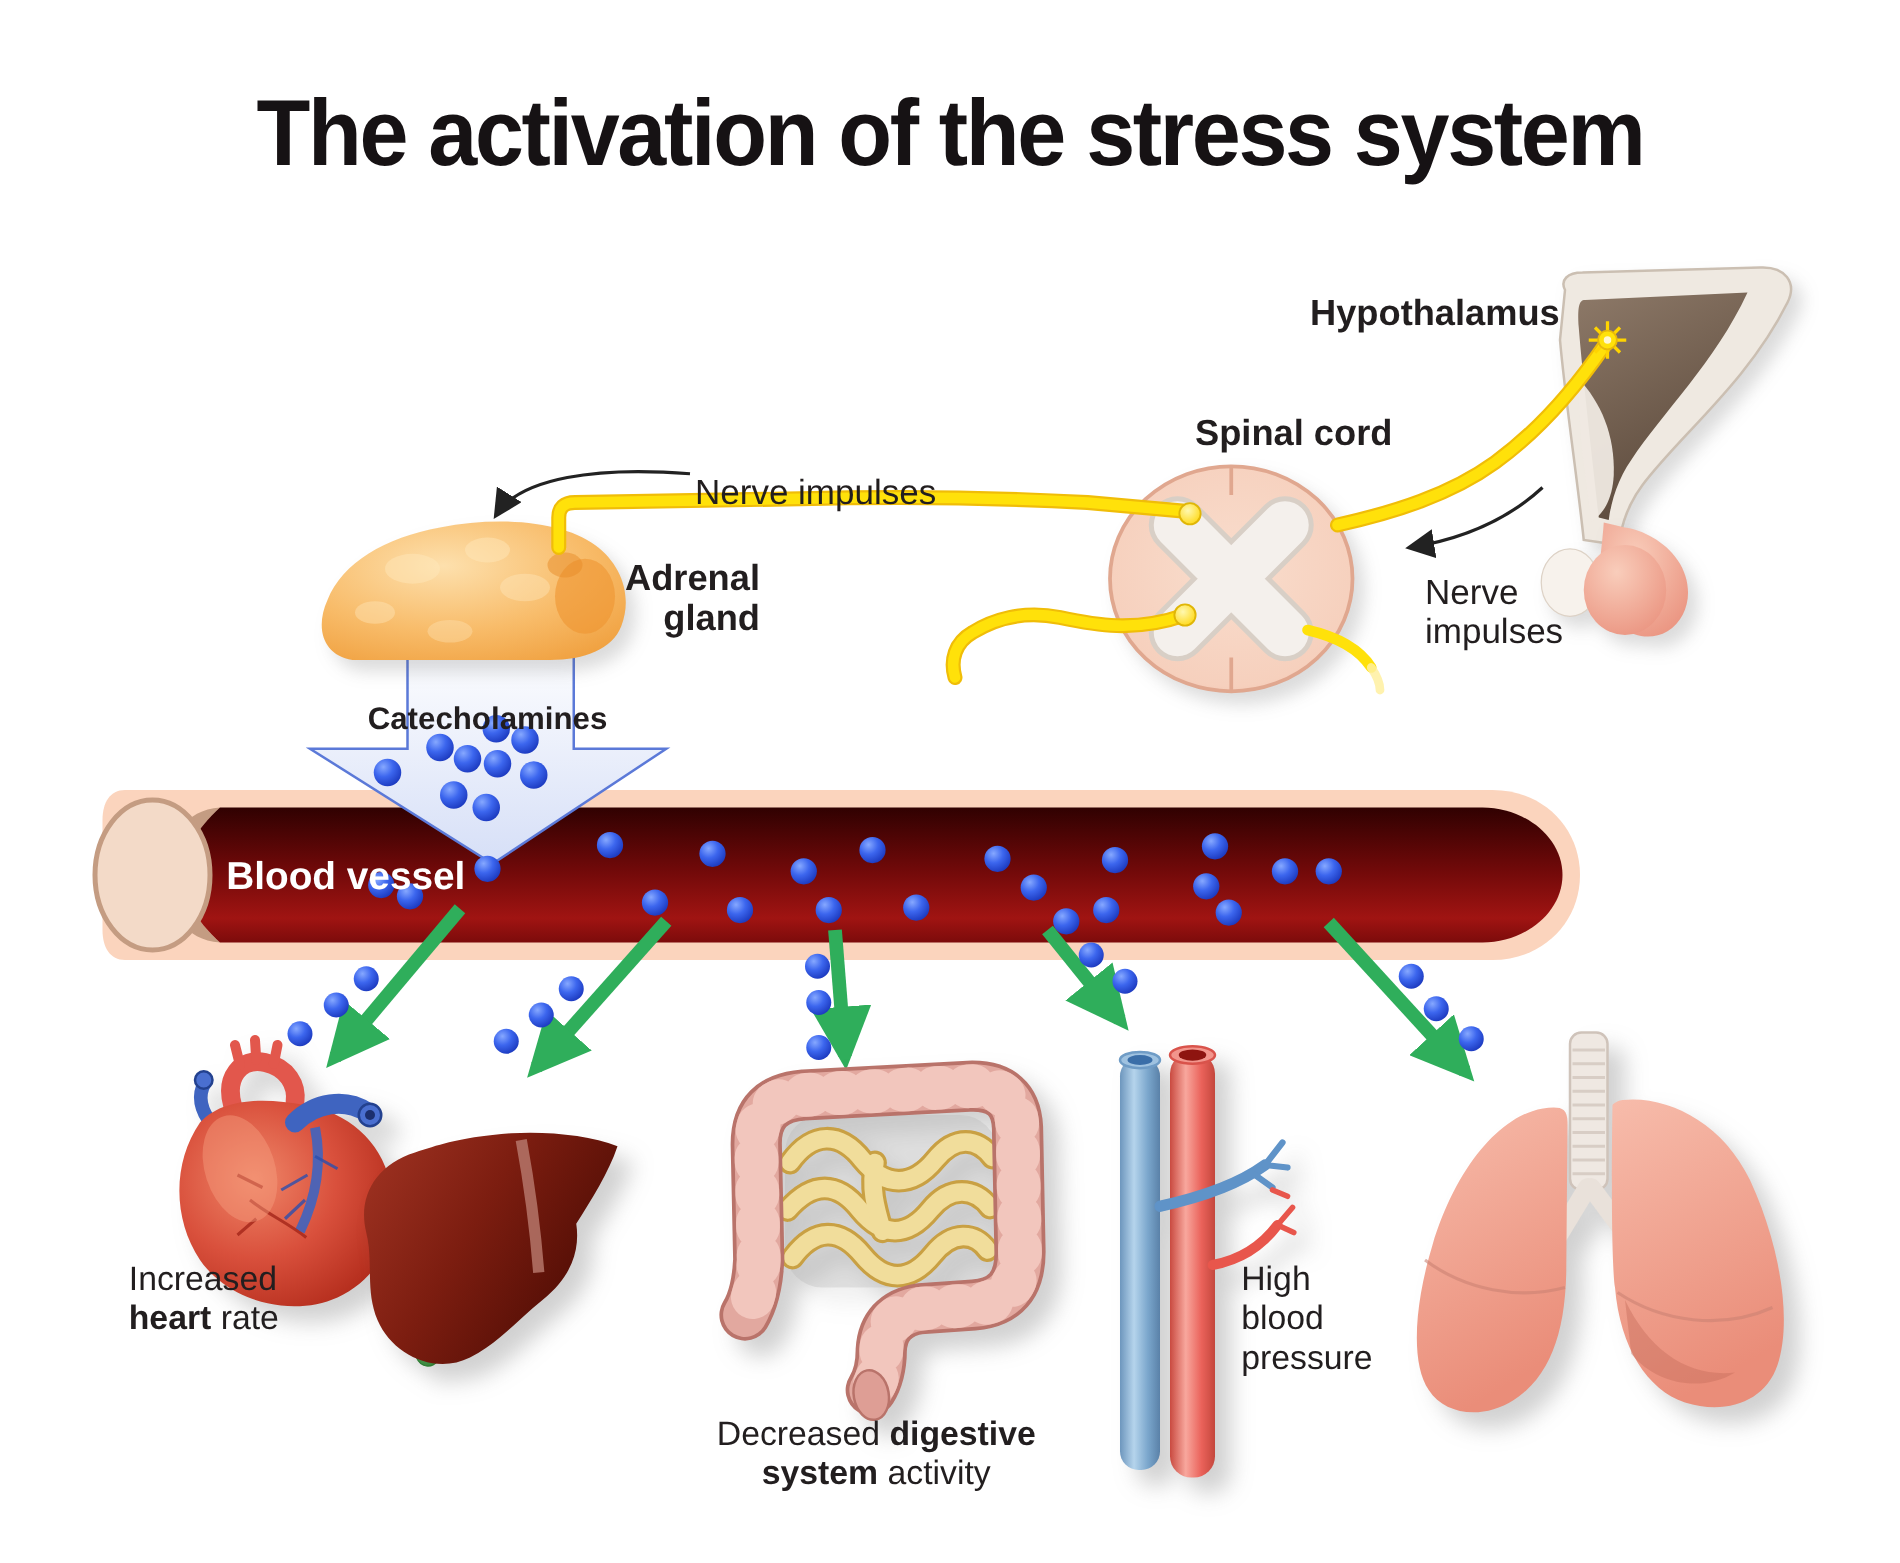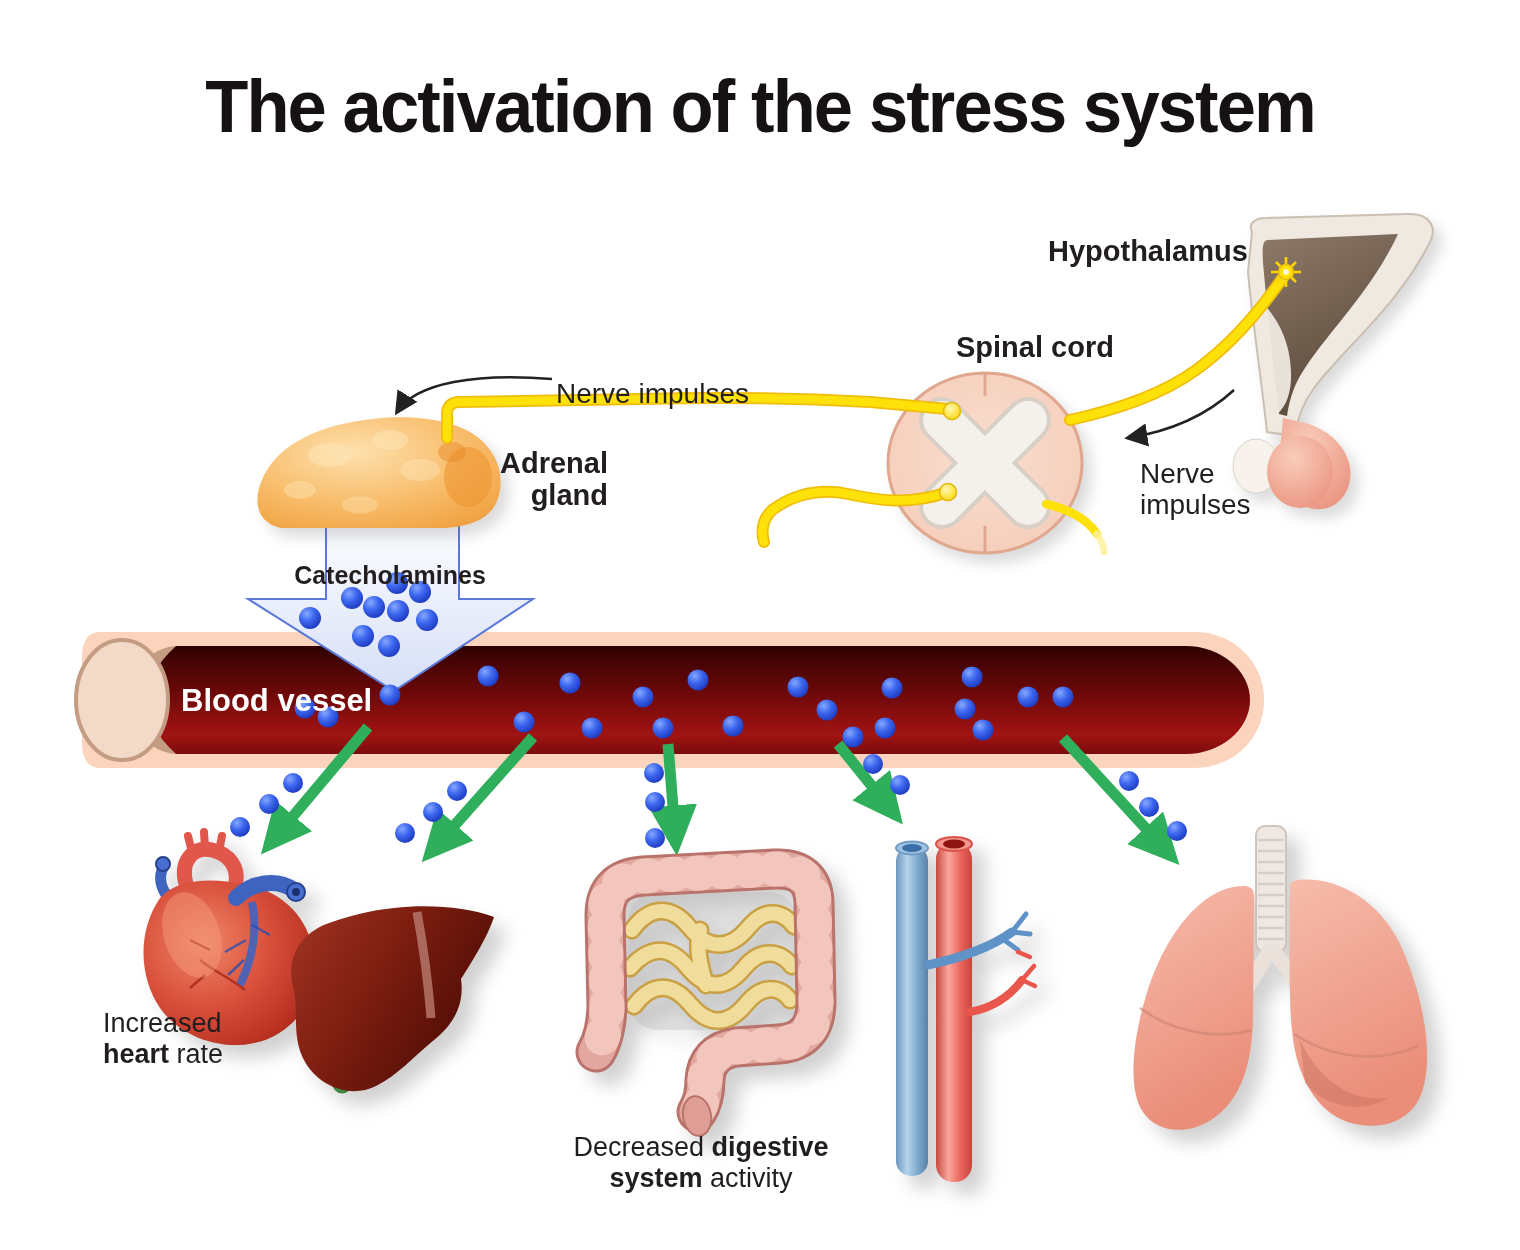--- a/index.html
+++ b/index.html
@@ -354,15 +354,20 @@
   <span>Increased</span><br>
   <span class="b">heart</span><span> rate</span>
 </div>
 
 
 <div class="lbl cap center" style="left:545px;top:1117px;width:312px;">
   <span>Decreased </span><span class="b">digestive</span><br>
   <span class="b">system</span><span> activity</span>
 </div>
 
+<div class="lbl cap" style="left:993px;top:1008px;">
+  <span>High</span><br>
+  <span>blood</span><br>
+  <span>pressure</span>
+</div>
 
 
 </div>
 
 </body></html>

